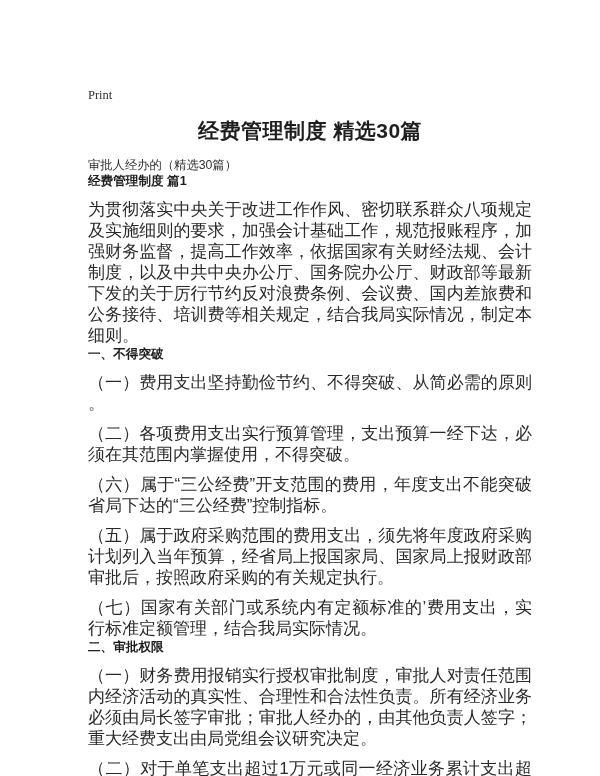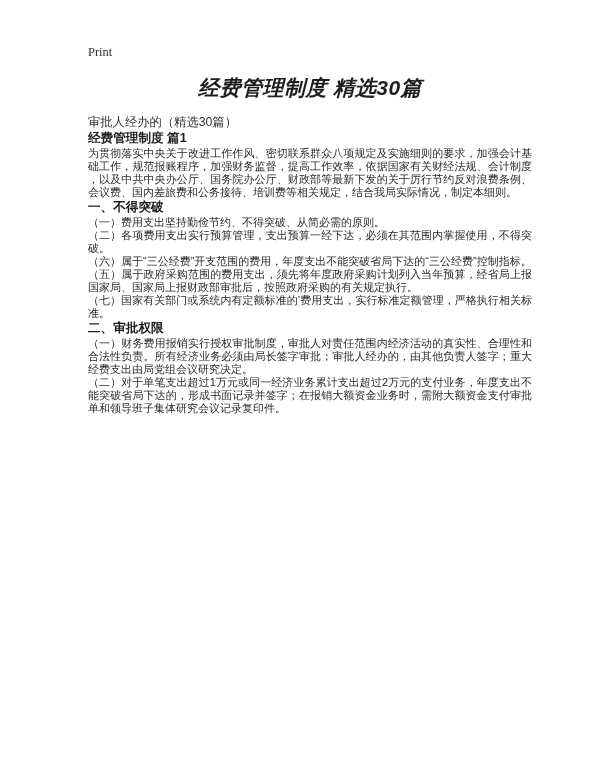--- a/index.html
+++ b/index.html
@@ -12,53 +12,53 @@
     overflow: hidden;
     font-family: "Liberation Sans", sans-serif;
     color: #2a2a2a;
   }
   .content {
     margin-left: 88px;
     width: 444px;
   }
   .print-link {
     display: inline-block;
-    margin-top: 45px;
+    margin-top: 88px;
     font-family: "Liberation Serif", serif;
     font-size: 12.5px;
     line-height: 14px;
     color: #333333;
     text-decoration: none;
     cursor: pointer;
   }
   .doc-title {
     margin-top: 14px;
     font-size: 21px;
     line-height: 27px;
     font-weight: bold;
     text-align: center;
     color: #1e1e1e;
     letter-spacing: 0.5px;
-    font-style: italic;
   }
   .doc-subtitle {
     margin-top: 13px;
     font-size: 12.3px;
     line-height: 16px;
     color: #2e2e2e;
   }
   .sec-heading {
     font-size: 12.6px;
     line-height: 17px;
     font-weight: bold;
     color: #1e1e1e;
   }
   .body-para {
-    font-size: 11px;
-    line-height: 13px;
+    margin-top: 9px;
+    font-size: 17px;
+    line-height: 21px;
     text-align: justify;
     line-break: anywhere;
     word-break: break-all;
     color: #2a2a2a;
   }
 </style>
 </head>
 <body>
 
 <div class="page">
@@ -79,21 +79,21 @@
     <p class="body-para">（一）费用支出坚持勤俭节约、不得突破、从简必需的原则。</p>
 
     <p class="body-para">（二）各项费用支出实行预算管理，支出预算一经下达，必须在其范围内掌握使用，不得突破。</p>
 
 
 
     <p class="body-para">（六）属于“三公经费”开支范围的费用，年度支出不能突破省局下达的“三公经费”控制指标。</p>
 
     <p class="body-para">（五）属于政府采购范围的费用支出，须先将年度政府采购计划列入当年预算，经省局上报国家局、国家局上报财政部审批后，按照政府采购的有关规定执行。</p>
 
-    <p class="body-para">（七）国家有关部门或系统内有定额标准的’费用支出，实行标准定额管理，严格执行相关标准。</p>
+    <p class="body-para">（七）国家有关部门或系统内有定额标准的’费用支出，实行标准定额管理，结合我局实际情况。</p>
 
     <h2 class="sec-heading">二、审批权限</h2>
 
     <p class="body-para">（一）财务费用报销实行授权审批制度，审批人对责任范围内经济活动的真实性、合理性和合法性负责。所有经济业务必须由局长签字审批；审批人经办的，由其他负责人签字；重大经费支出由局党组会议研究决定。</p>
 
     <p class="body-para">（二）对于单笔支出超过1万元或同一经济业务累计支出超过2万元的支付业务，年度支出不能突破省局下达的，形成书面记录并签字；在报销大额资金业务时，需附大额资金支付审批单和领导班子集体研究会议记录复印件。</p>
 
   </div>
 </div>
 

